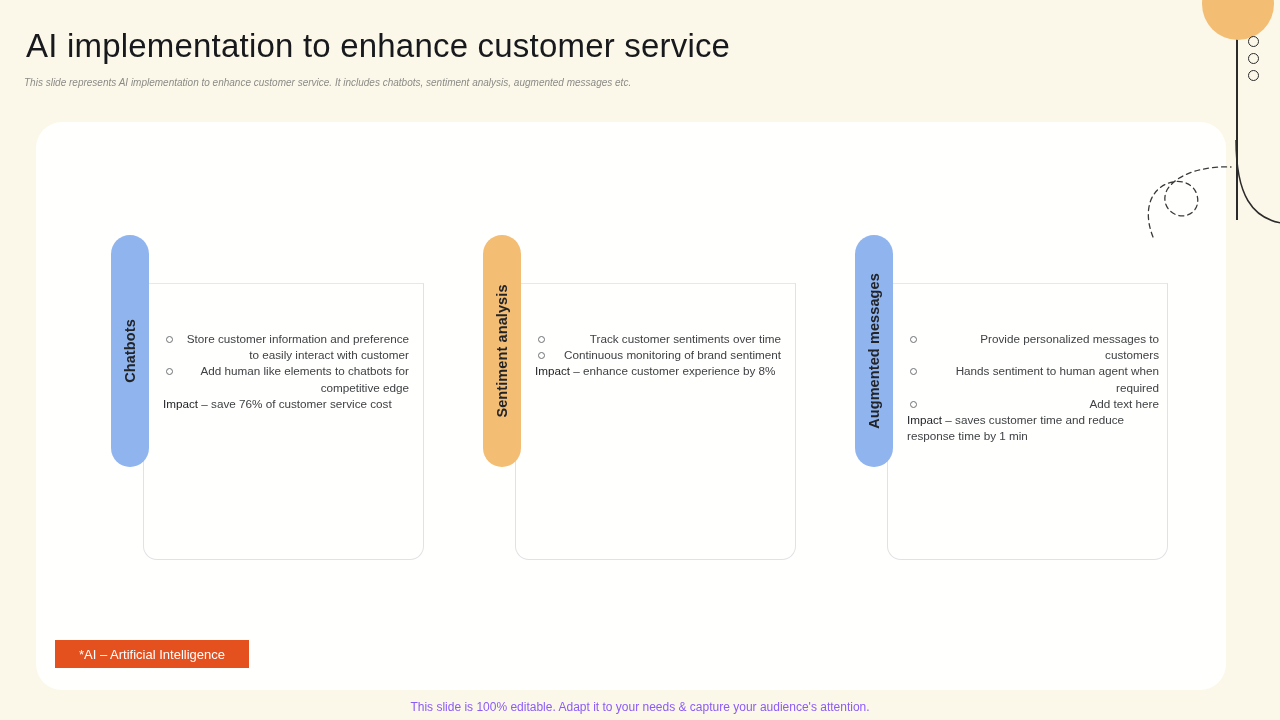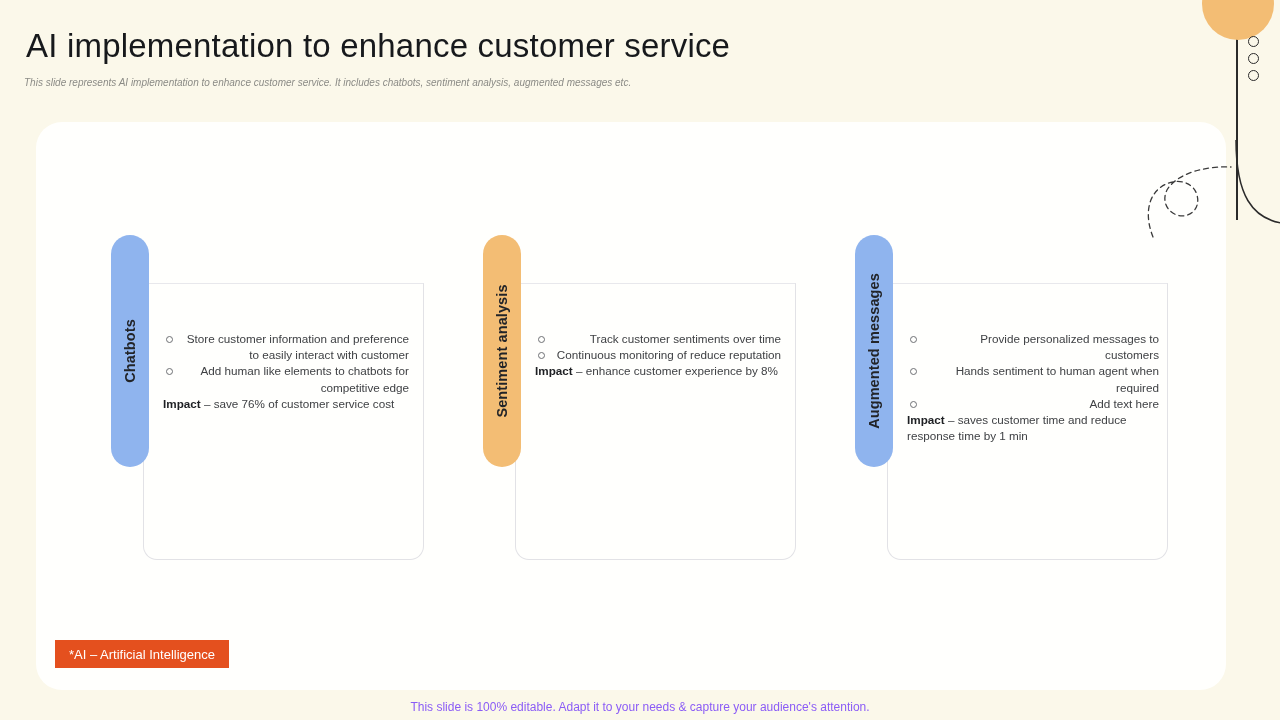--- a/index.html
+++ b/index.html
@@ -183,31 +183,31 @@
     border: 1px solid #6e7074;
     border-radius: 50%;
   }
   .impact {
     font-size: 11.7px;
     line-height: 16.2px;
     color: #3f4144;
     margin-top: 0;
   }
   .impact b {
-    font-weight: 700;
+    font-weight: 400;
     color: #1e2023;
   }
 
   
   .badge {
     position: absolute;
     left: 55px;
     top: 640px;
     height: 28px;
-    padding: 0 14px;
+    padding: 0 24px;
     background: #e4501e;
     color: #ffffff;
     font-size: 13px;
     display: flex;
     align-items: center;
     z-index: 6;
   }
 
   
   .caption {
@@ -263,21 +263,21 @@
     </div>
 
     <div class="col col-1">
       <div class="card"></div>
       <div class="tab" style="background:#f3bd74">
         <span class="tab-label">Sentiment analysis</span>
       </div>
       <div class="card-body">
         <ul class="bullets">
           <li>Track customer sentiments over time</li>
-          <li>Continuous  monitoring of reduce reputation</li>
+          <li>Continuous  monitoring of brand sentiment</li>
         </ul>
         <div class="impact">
           <b>Impact</b><span> – enhance  customer experience by 8%</span>
         </div>
       </div>
     </div>
 
     <div class="col col-2">
       <div class="card"></div>
       <div class="tab" style="background:#8fb4ee">

